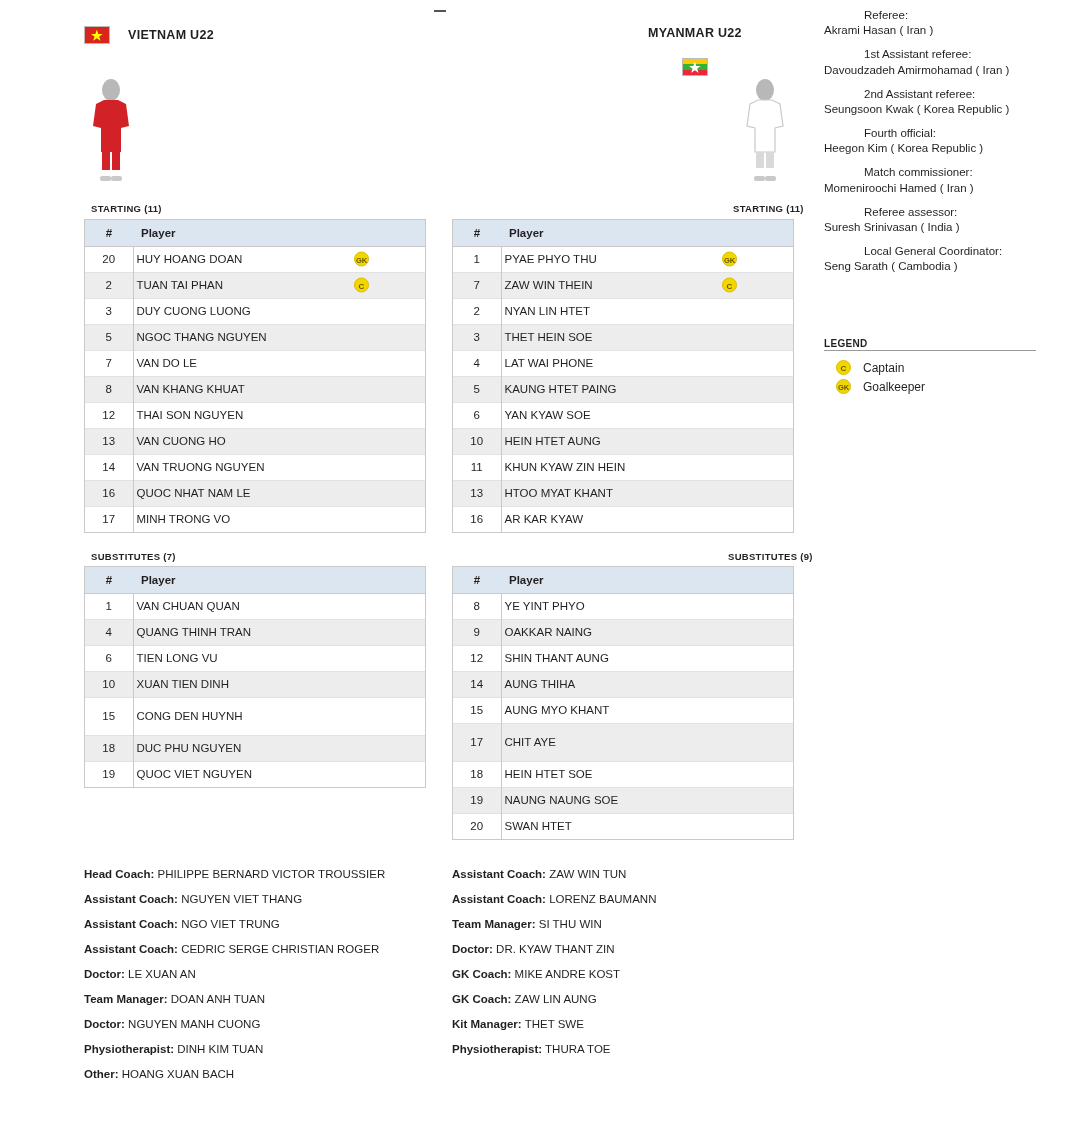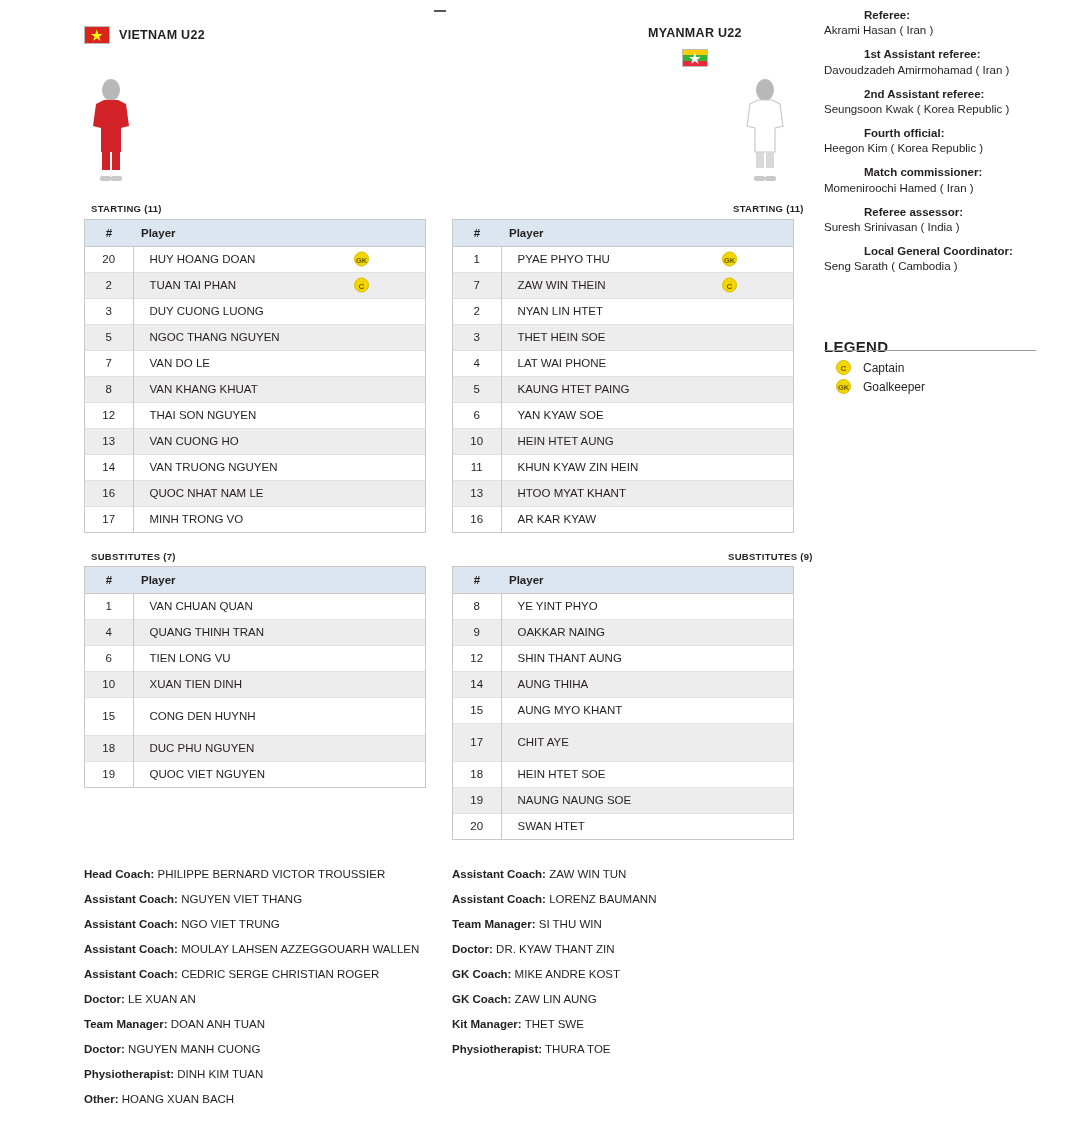--- a/index.html
+++ b/index.html
@@ -22,21 +22,21 @@
     left: 434px; top: 10px;
     width: 12px; height: 2px;
     background: #555;
   }
 
   
   .team-header {
     position: absolute;
     display: flex;
     align-items: center;
-    gap: 9px;
+    gap: 18px;
     font-size: 12.5px;
     font-weight: bold;
     letter-spacing: 0.3px;
   }
   .team-header.home { left: 84px; top: 26px; }
   .team-header.away { left: 648px; top: 26px; flex-direction: column; }
 
   .flag {
     width: 26px; height: 18px;
     border: 1px solid #bbb;
@@ -111,21 +111,21 @@
     border-bottom: 1px solid #c9c9c9;
   }
   .col-num { width: 48px; text-align: center !important; }
   .lineup thead th.col-num { text-align: center; }
   .lineup td.num {
     text-align: center;
     border-right: 1px solid #c9c9c9;
     font-size: 11.5px;
   }
   .lineup td.name {
-    padding-left: 16px;
+    padding-left: 3px;
     position: relative;
     white-space: nowrap;
   }
   .lineup th.col-player { padding-left: 8px; }
   .lineup tbody tr.alt td { background: #ededed; }
   .lineup tbody tr td { border-top: 1px solid #e2e2e2; }
   .lineup tbody tr:first-child td { border-top: none; }
 
   .badge {
     position: absolute;
@@ -149,31 +149,31 @@
 
   
   .officials {
     position: absolute;
     left: 824px; top: 8px;
     width: 245px;
     font-size: 11.5px;
     line-height: 1.32;
   }
   .officials .role {
-    font-weight: bold;
+    font-weight: normal;
     margin-top: 9px;
     padding-left: 40px;
   }
   .officials .role:first-child { margin-top: 0; }
   .officials .person { color: #231f20; }
 
   .legend-title {
     position: absolute;
     left: 824px; top: 338px;
-    font-size: 15px;
+    font-size: 10px;
     font-weight: bold;
     letter-spacing: 0.3px;
   }
   .legend-rule {
     position: absolute;
     left: 824px; top: 350px;
     width: 212px; height: 1px;
     background: #9a9a9a;
   }
   .legend-rows {
@@ -485,21 +485,20 @@
       <div class="legend-row">
         <span class="badge-s gk">GK</span>
         <span>Goalkeeper</span>
       </div>
     </div>
 
   <div class="staff" id="home-staff" style="left:84px; top:862px;">
       <div class="row"><b>Head Coach:</b><span> PHILIPPE BERNARD VICTOR TROUSSIER</span></div>
       <div class="row"><b>Assistant Coach:</b><span> NGUYEN VIET THANG</span></div>
       <div class="row"><b>Assistant Coach:</b><span> NGO VIET TRUNG</span></div>
-      <div class="row"><b>Assistant Coach:</b><span> MOULAY LAHSEN AZZEGGOUARH WALLEN</span></div>
       <div class="row"><b>Assistant Coach:</b><span> CEDRIC SERGE CHRISTIAN ROGER</span></div>
       <div class="row"><b>Doctor:</b><span> LE XUAN AN</span></div>
       <div class="row"><b>Team Manager:</b><span> DOAN ANH TUAN</span></div>
       <div class="row"><b>Doctor:</b><span> NGUYEN MANH CUONG</span></div>
       <div class="row"><b>Physiotherapist:</b><span> DINH KIM TUAN</span></div>
       <div class="row"><b>Other:</b><span> HOANG XUAN BACH</span></div>
     </div>
   <div class="staff" id="away-staff" style="left:452px; top:862px;">
       <div class="row"><b>Assistant Coach:</b><span> ZAW WIN TUN</span></div>
       <div class="row"><b>Assistant Coach:</b><span> LORENZ BAUMANN</span></div>

